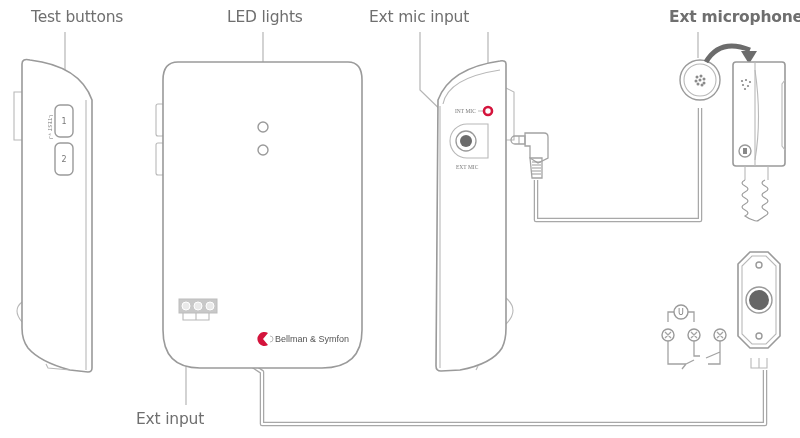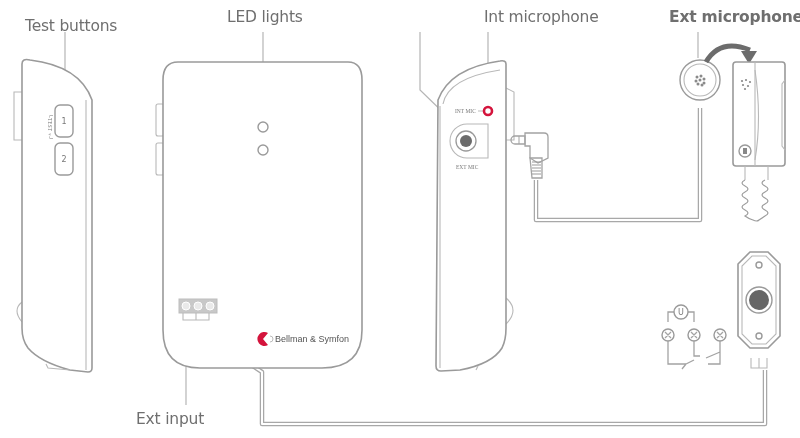--- a/index.html
+++ b/index.html
@@ -156,18 +156,18 @@
     <circle class="circ" cx="668" cy="335" r="6"></circle>
     <circle class="circ" cx="694" cy="335" r="6"></circle>
     <circle class="circ" cx="720" cy="335" r="6"></circle>
     <path class="mid" d="M665,332 l6,6 M671,332 l-6,6 M691,332 l6,6 M697,332 l-6,6 M717,332 l6,6 M723,332 l-6,6"></path>
     <path class="mid" d="M668,341 L668,364 L686,364 M694,341 L694,356 L700,356 M720,341 L720,364 L708,364 M686,364 L682,369 M706,358 L720,352"></path>
     <path class="mid" d="M686,364 L694,360"></path>
   </g>
 </svg>
 
 
-<div class="lbl" style="left:25px; top:8px;margin-top:9px;">Test buttons</div>
+<div class="lbl" style="left:31px; top:8px;">Test buttons</div>
 <div class="lbl" style="left:227px; top:8px;text-align:center;">LED lights</div>
-<div class="lbl" style="left:484px; top:8px;">Int microphone</div>
+<div class="lbl" style="left:369px; top:8px;">Ext mic input</div>
 <div class="lbl" style="left:669px; top:8px;font-weight:bold;">Ext microphone</div>
 <div class="lbl" style="left:136px; top:410px;">Ext input</div>
 </div>
 
 </body></html>

